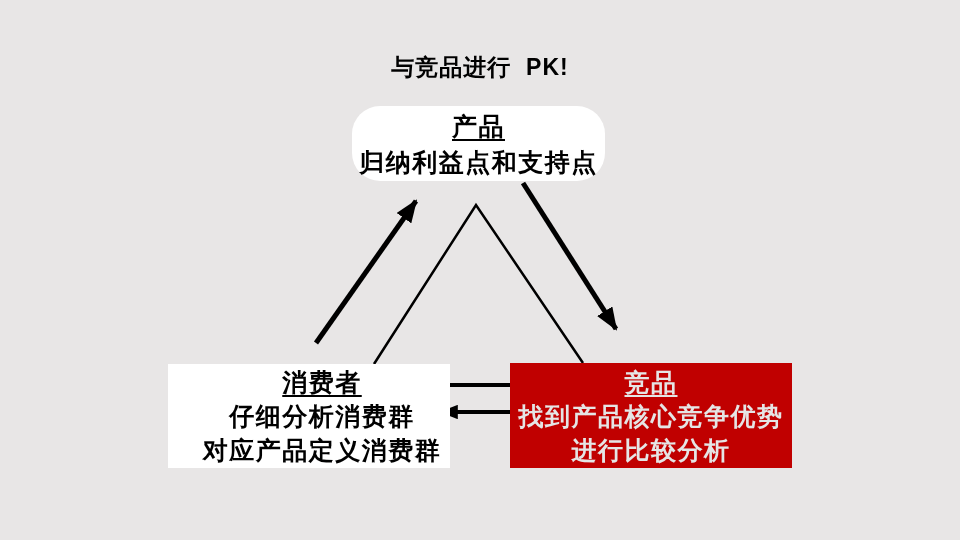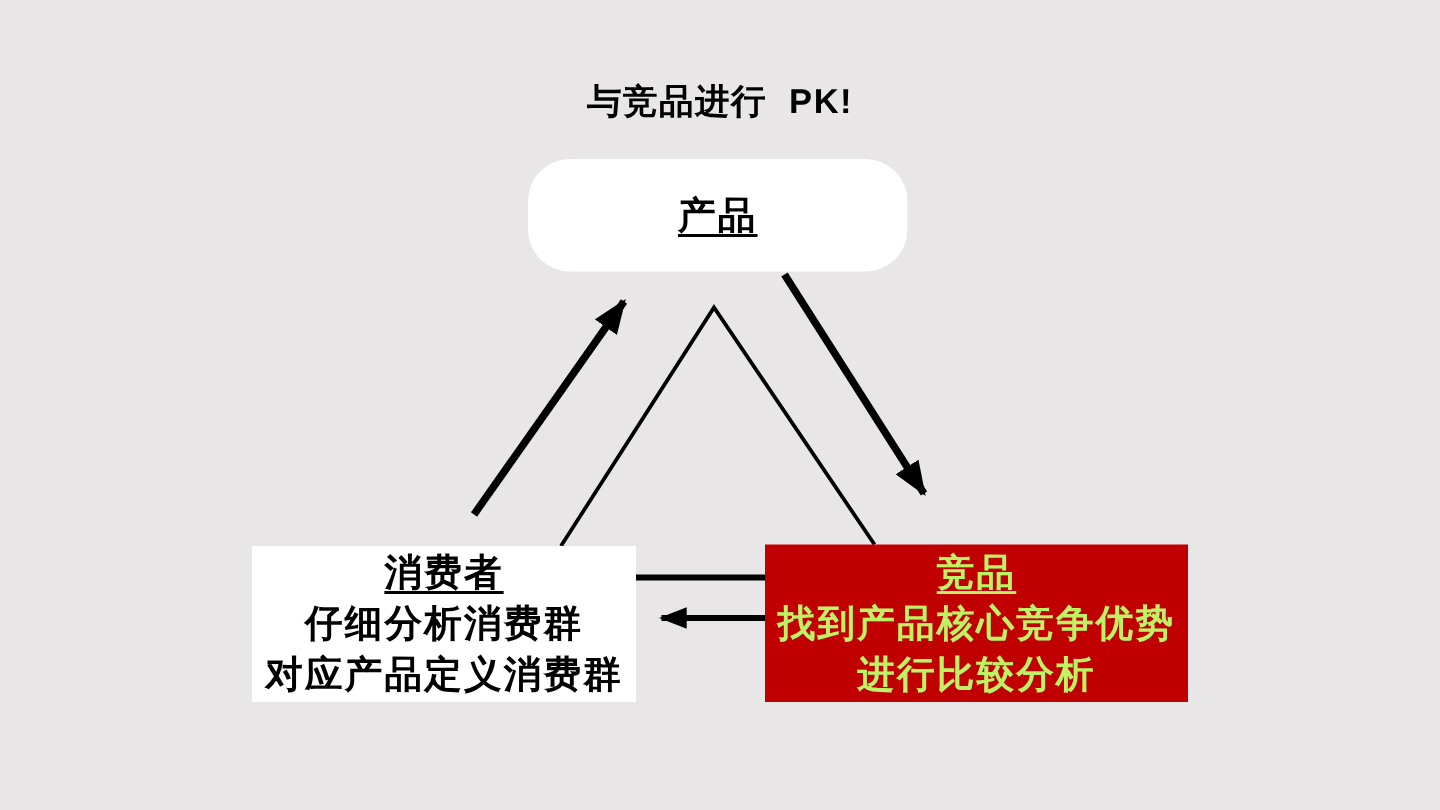--- a/index.html
+++ b/index.html
@@ -48,26 +48,27 @@
     left: 352px; top: 106px;
     width: 253px; height: 75px;
     background: #FFFFFF;
     line-height: 36px;
     border-radius: 28px;
   }
   .node-consumer {
     left: 168px; top: 364px;
     width: 256px; height: 104px;
     background: #FFFFFF;
+    padding-left: 26px;
   }
   .node-competitor {
     left: 510px; top: 363px;
     width: 282px; height: 105px;
     background: #C00000;
-    color: #bef264;
+    color: #e5e5e5;
   }
 </style>
 </head>
 <body>
 
 <div class="slide">
 
   <div class="title">与竞品进行  PK!</div>
 
   <svg class="connectors" width="960" height="540" viewBox="0 0 960 540">
@@ -83,20 +84,21 @@
 
     <polyline points="374,364 476,205 583,363" fill="none" stroke="#000000" stroke-width="2.5"></polyline>
 
     <line x1="424" y1="385" x2="512" y2="385" stroke="#000000" stroke-width="4"></line>
 
     <line x1="512" y1="412" x2="441" y2="412" stroke="#000000" stroke-width="4" marker-end="url(#arrowhead)"></line>
   </svg>
 
   <div class="node node-product">
     <div class="heading">产品</div>
+    <div>归纳利益点和支持点</div>
   </div>
 
   <div class="node node-consumer">
     <div class="heading">消费者</div>
     <div>仔细分析消费群</div>
     <div>对应产品定义消费群</div>
   </div>
 
   <div class="node node-competitor">
     <div class="heading">竞品</div>

